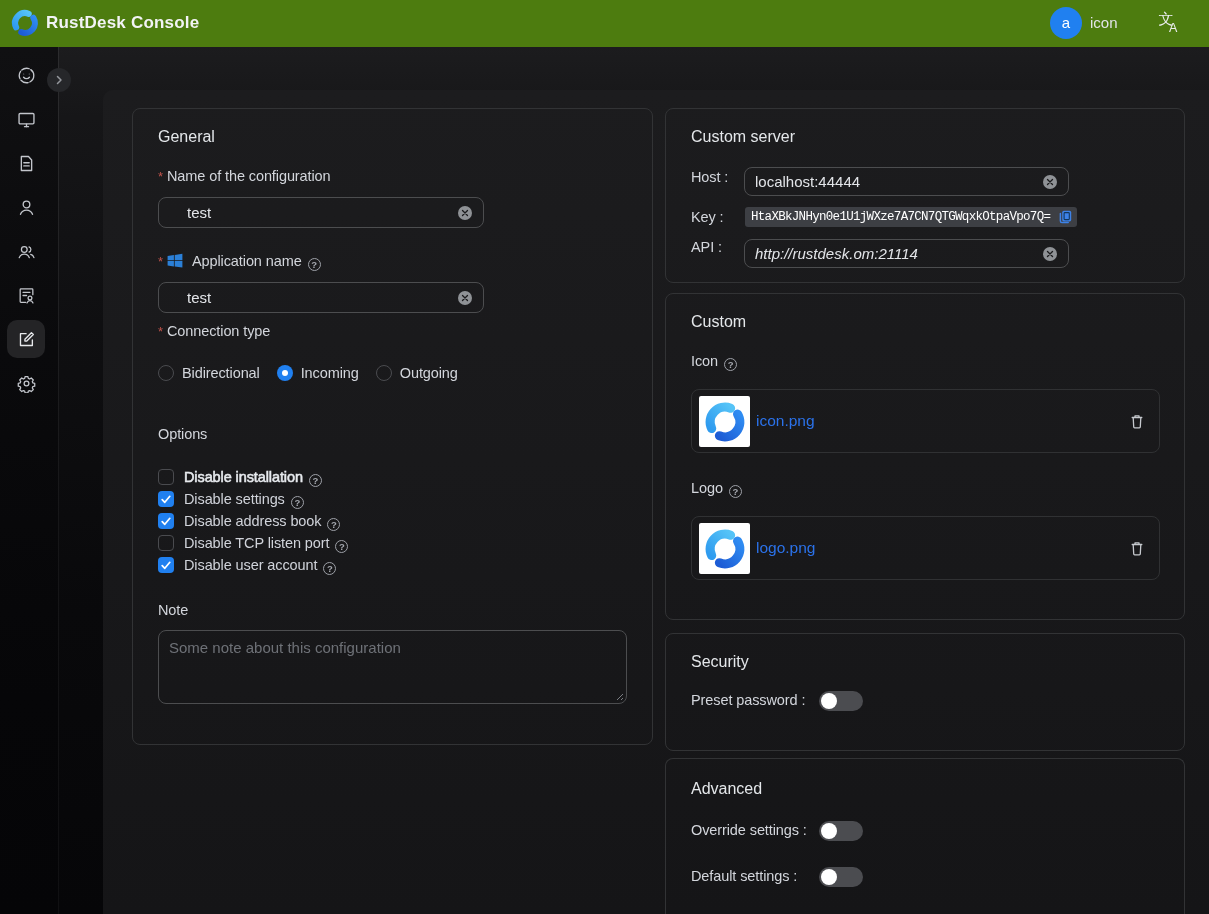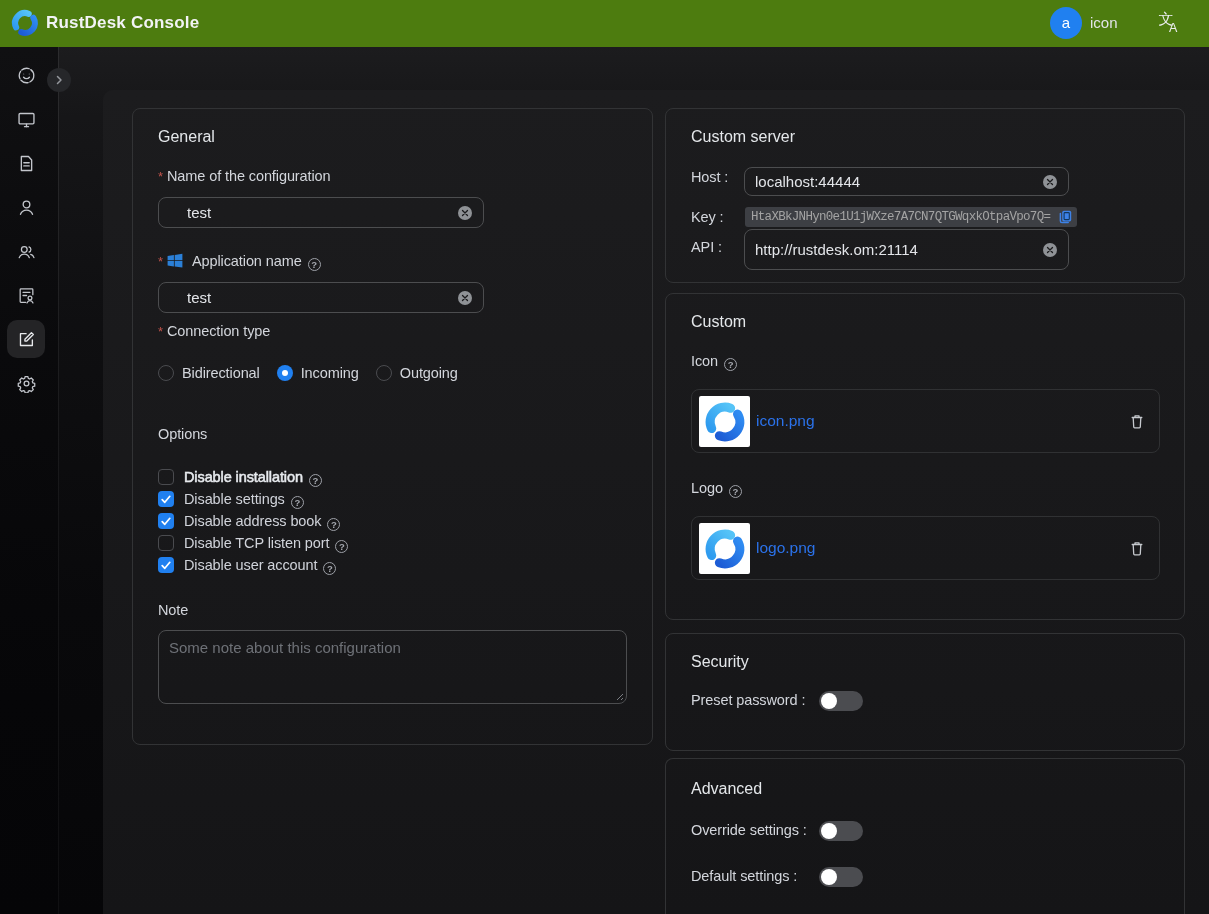--- a/index.html
+++ b/index.html
@@ -253,29 +253,29 @@
     <div class="tinput" style="left:78px; top:58px; width:325px; height:29px;">
       <span class="val" style="left:10px;">localhost:44444</span>
       <span class="clear-ic">
           <svg width="8" height="8" viewBox="0 0 8 8">
             <path d="M1.5 1.5l5 5M6.5 1.5l-5 5" stroke="#1b1b1d" stroke-width="1.3" stroke-linecap="round"></path>
           </svg>
         </span>
     </div>
     <div class="flabel" style="top:100px;">Key :</div>
     <div style="position:absolute; left:79px; top:98px; width:332px; height:20px; background:#3d3f44; border-radius:3px;">
-      <span style="position:absolute; left:6px; top:0; line-height:20px; font-family:'Liberation Mono',monospace; font-size:12.5px; letter-spacing:-0.7px; color:#a3a3a3; white-space:nowrap;">HtaXBkJNHyn0e1U1jWXze7A7CN7QTGWqxkOtpaVpo7Q=</span>
+      <span style="position:absolute; left:6px; top:0; line-height:20px; font-family:'Liberation Mono',monospace; font-size:12.5px; letter-spacing:-0.7px; color:#ffffff; white-space:nowrap;">HtaXBkJNHyn0e1U1jWXze7A7CN7QTGWqxkOtpaVpo7Q=</span>
       <svg style="position:absolute; right:5px; top:3px;" width="13" height="14" viewBox="0 0 13 14">
         <rect x="3.2" y="0.8" width="9" height="10.6" rx="1.6" fill="#3d82e8"></rect>
         <path d="M1.4 3.4v7.6a1.6 1.6 0 0 0 1.6 1.6h6.2" fill="none" stroke="#3d82e8" stroke-width="1.5" stroke-linecap="round"></path>
         <rect x="5.1" y="2.6" width="5.2" height="7" rx="0.8" fill="none" stroke="#12375e" stroke-width="1.1"></rect>
       </svg>
     </div>
     <div class="flabel" style="top:130px;">API :</div>
-    <div class="tinput" style="left:78px; top:120px; width:325px; height:41px;">
+    <div class="tinput" style="left:78px; top:130px; width:325px; height:29px;font-style:italic;">
       <span class="val" style="left:10px;">http://rustdesk.om:21114</span>
       <span class="clear-ic">
           <svg width="8" height="8" viewBox="0 0 8 8">
             <path d="M1.5 1.5l5 5M6.5 1.5l-5 5" stroke="#1b1b1d" stroke-width="1.3" stroke-linecap="round"></path>
           </svg>
         </span>
     </div>
   </div>
   <div class="card" id="card-visual" style="left:562px; top:203px; width:520px; height:327px;">
     <div class="card-title" style="top:19px;">Custom</div>

